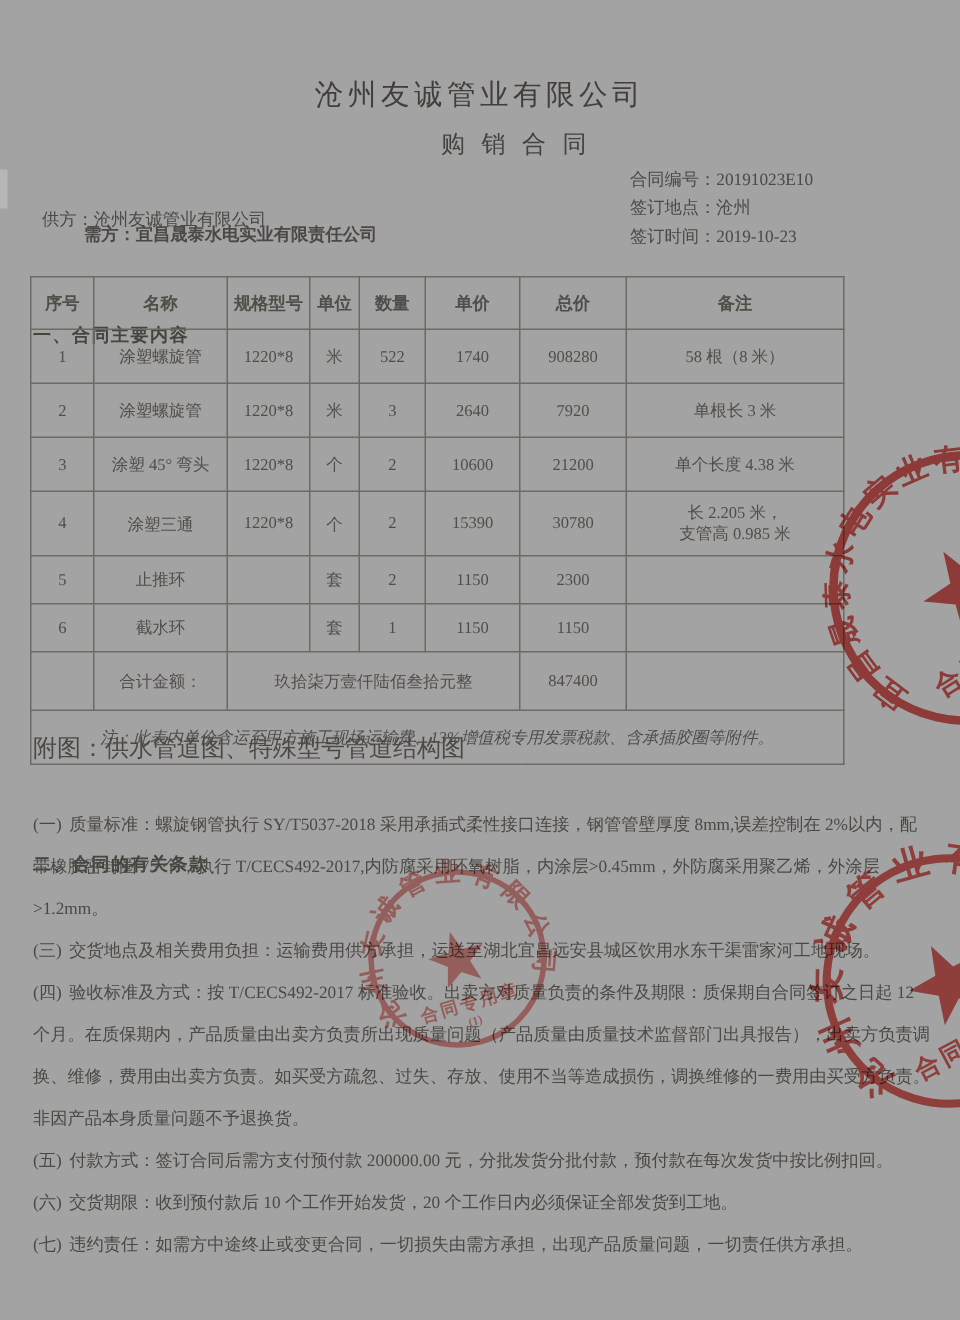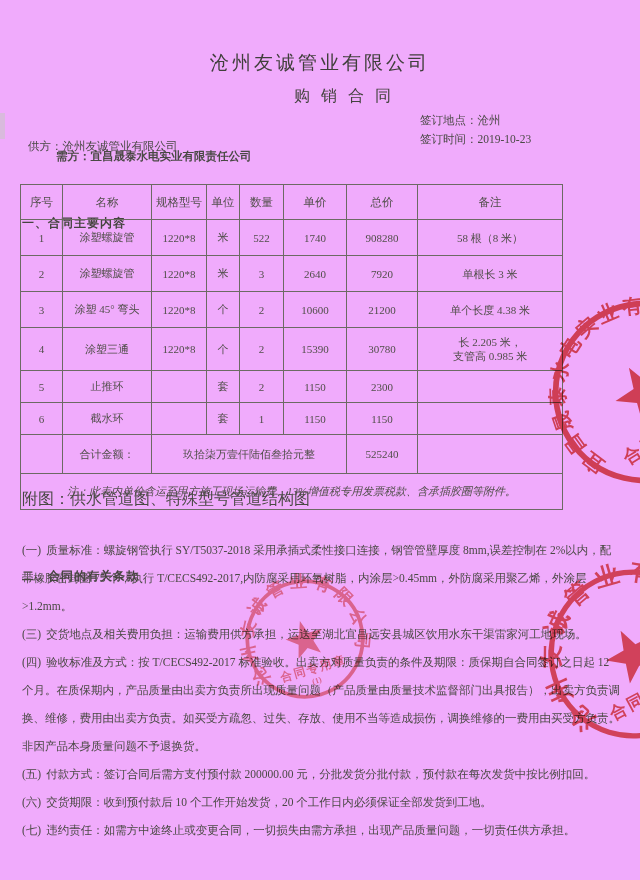--- a/index.html
+++ b/index.html
@@ -1,38 +1,38 @@
 <!DOCTYPE html>
 <html><head>
 <meta charset="utf-8">
 <style>
   html,body{margin:0;padding:0;background:#e8e8e6;}
   .page{
     position:relative;width:640px;height:880px;margin:0 auto;
-    background:#f0abfc;overflow:hidden;
+    background:#a3a3a3;overflow:hidden;
     font-family:"Liberation Serif","DejaVu Serif",serif;
     color:#4a4945;
   }
   .doc-title{position:absolute;top:50px;left:0;width:100%;text-align:center;
     font-size:19px;letter-spacing:3px;color:#403f3b;}
   .doc-subtitle{position:absolute;top:86px;left:0;width:100%;text-align:center;
     font-size:16px;letter-spacing:11px;color:#44433f;padding-left:28px;}
   .party-supplier{position:absolute;left:28px;top:119px;font-size:11.5px;margin-top:20px;}
   .party-buyer{position:absolute;left:28px;top:149px;font-size:11.5px;font-weight:600;margin-left:28px;}
   .meta{position:absolute;left:420px;top:111px;font-size:11.5px;line-height:19px;}
   .meta div{white-space:nowrap;}
   .sec-heading{position:absolute;font-size:12px;font-weight:600;color:#45443f;letter-spacing:1px;margin-top:48px;}
   .sec1{left:22px;top:167px;}
   .sec2{left:22px;top:520px;}
   .attachment{position:absolute;left:22px;top:489px;font-size:16px;}
   table.goods{position:absolute;left:20px;top:184px;width:542px;border-collapse:collapse;
     table-layout:fixed;font-size:11px;color:#504e49;}
   table.goods th,table.goods td{border:1px solid #6c6a63;text-align:center;
     vertical-align:middle;padding:2px 3px;font-weight:normal;overflow:hidden;}
-  table.goods th{height:30px;font-size:11.5px;}
+  table.goods th{height:30px;font-size:11.5px;font-weight:bold;}
   table.goods td{height:31px;}
   table.goods tr.r4 td{height:38px;}
   table.goods tr.r5 td,table.goods tr.r6 td{height:27px;}
   table.goods tr.total td{height:34px;}
   td.remark{white-space:pre-line;line-height:14px;}
   td.note-cell{text-align:left;padding:6px 8px;height:16px;font-size:11px;font-style:italic;}
   .clauses{position:absolute;left:22px;top:536px;width:598px;font-size:11.5px;
     line-height:28px;color:#4a4944;}
   .clause{margin:0;}
   .clause:nth-child(4){padding-left:30px;text-indent:-30px;}
@@ -63,20 +63,21 @@
   <div class="doc-subtitle">购销合同</div>
 
   <div class="party-supplier">
     <span>供方：</span><span>沧州友诚管业有限公司</span>
   </div>
   <div class="party-buyer">
     <span>需方：</span><span>宜昌晟泰水电实业有限责任公司</span>
   </div>
 
   <div class="meta">
+    <div><span>合同编号：</span><span>20191023E10</span></div>
     <div><span>签订地点：</span><span>沧州</span></div>
     <div><span>签订时间：</span><span>2019-10-23</span></div>
   </div>
 
   <div class="sec-heading sec1">一、合同主要内容</div>
 
   <table class="goods">
     <colgroup>
       <col style="width:42px">
         <col style="width:89px">
@@ -158,21 +159,21 @@
         <td>套</td>
         <td>1</td>
         <td>1150</td>
         <td>1150</td>
         <td class="remark"></td>
       </tr>
       <tr class="total">
         <td></td>
         <td>合计金额：</td>
         <td colspan="4">玖拾柒万壹仟陆佰叁拾元整</td>
-        <td>525240</td>
+        <td>847400</td>
         <td></td>
       </tr>
       <tr>
         <td class="note-cell" colspan="8">注：此表内单价含运至甲方施工现场运输费、13%增值税专用发票税款、含承插胶圈等附件。</td>
       </tr>
     </tbody>
   </table>
 
   <div class="attachment">附图：供水管道图、特殊型号管道结构图</div>
 

